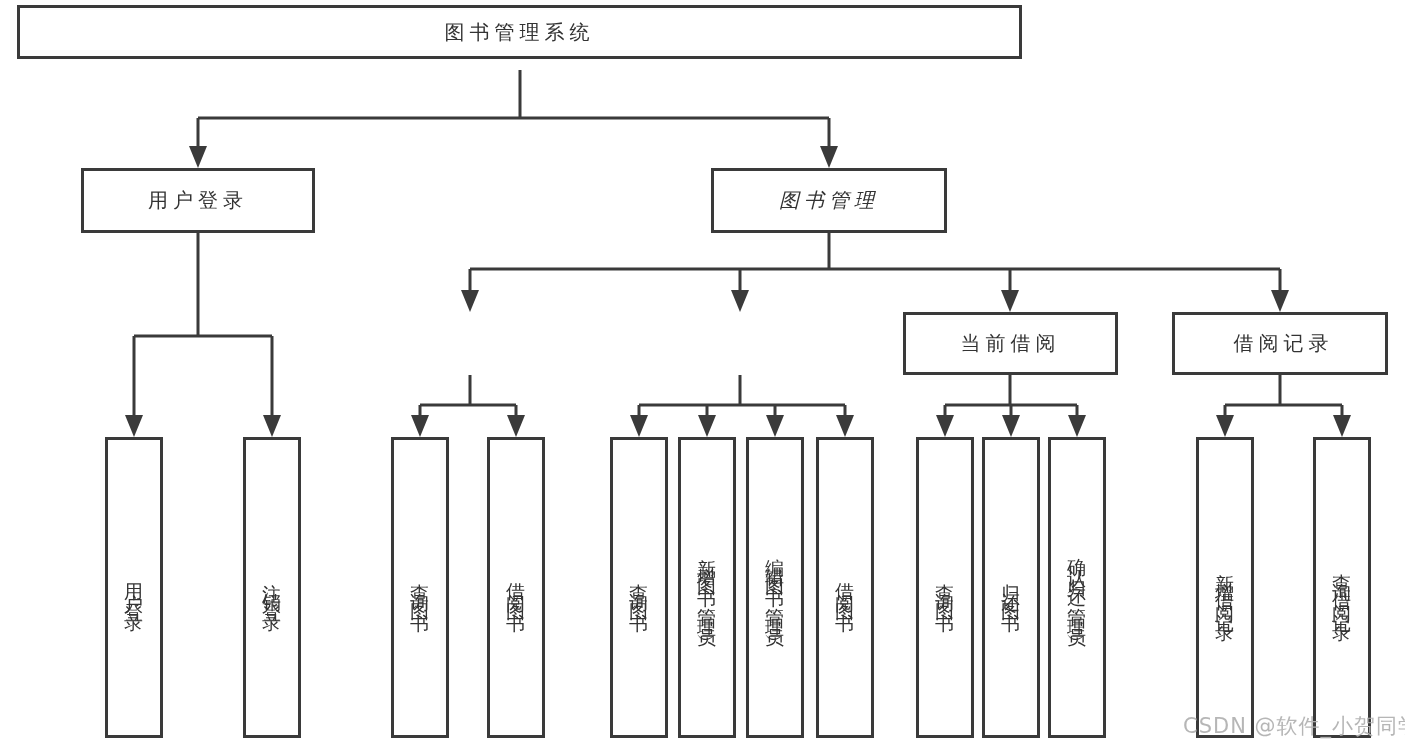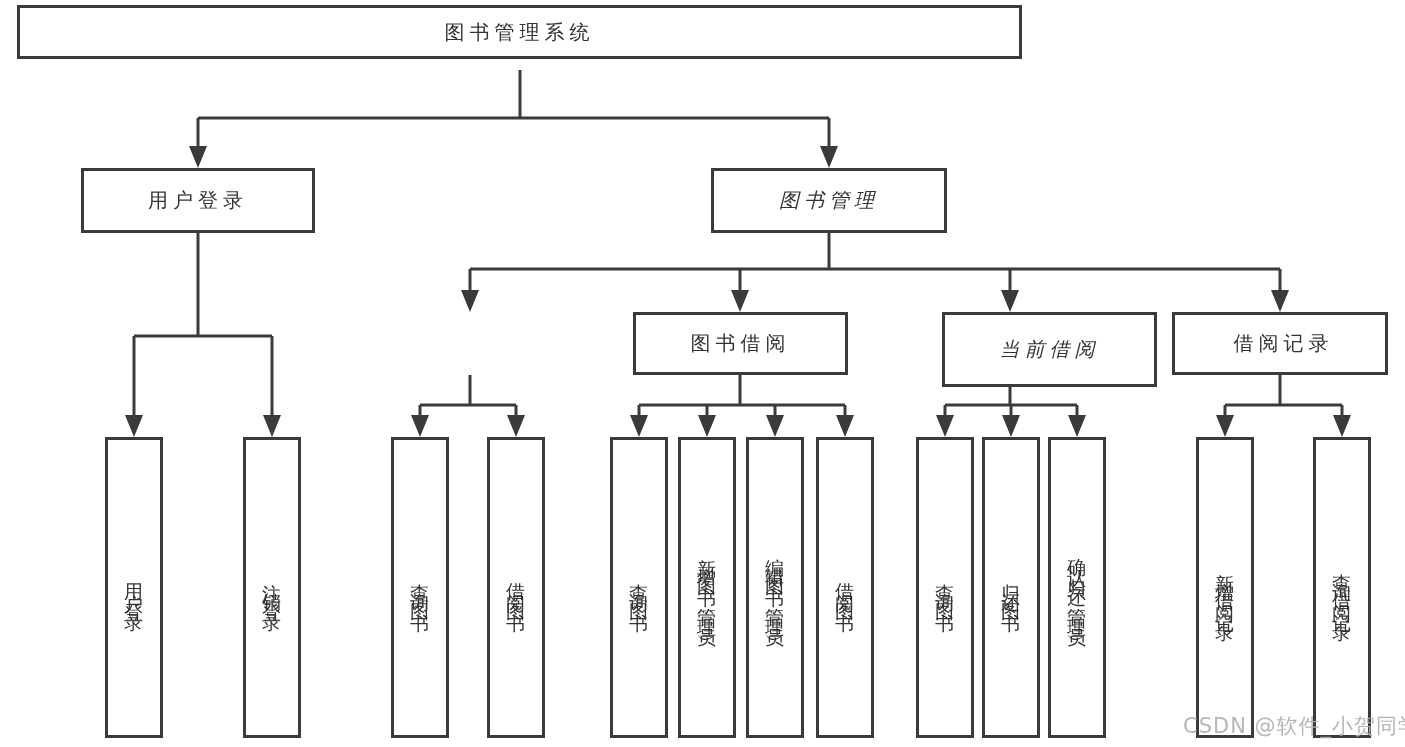--- a/index.html
+++ b/index.html
@@ -114,22 +114,21 @@
       <polygon points="1216,415 1234,415 1225,437"></polygon>
       <polygon points="1333,415 1351,415 1342,437"></polygon>
     </g>
   </svg>
 
   <div class="node" style="left:17px; top:5px; width:1005px; height:54px;">图书管理系统</div>
 
   <div class="node" style="left:81px; top:168px; width:234px; height:65px;">用户登录</div>
   <div class="node" style="left:711px; top:168px; width:236px; height:65px;font-style:italic;">图书管理</div>
 
-  <div class="node" style="left:633px; top:312px; width:215px; height:63px;">图书借阅</div>
-  <div class="node" style="left:942px; top:312px; width:215px; height:75px;font-style:italic;">当前借阅</div>
+  <div class="node" style="left:903px; top:312px; width:215px; height:63px;">当前借阅</div>
   <div class="node" style="left:1172px; top:312px; width:216px; height:63px;padding-left:7px;">借阅记录</div>
 
   <div class="node v" style="left:105px; top:437px; width:58px; height:301px;">用户登录</div>
   <div class="node v" style="left:243px; top:437px; width:58px; height:301px;">注销登录</div>
 
   <div class="node v" style="left:391px; top:437px; width:58px; height:301px;">查询图书</div>
   <div class="node v" style="left:487px; top:437px; width:58px; height:301px;">借阅图书</div>
 
   <div class="node v" style="left:610px; top:437px; width:58px; height:301px;">查询图书</div>
   <div class="node v" style="left:678px; top:437px; width:58px; height:301px;">新增图书（管理员）</div>

